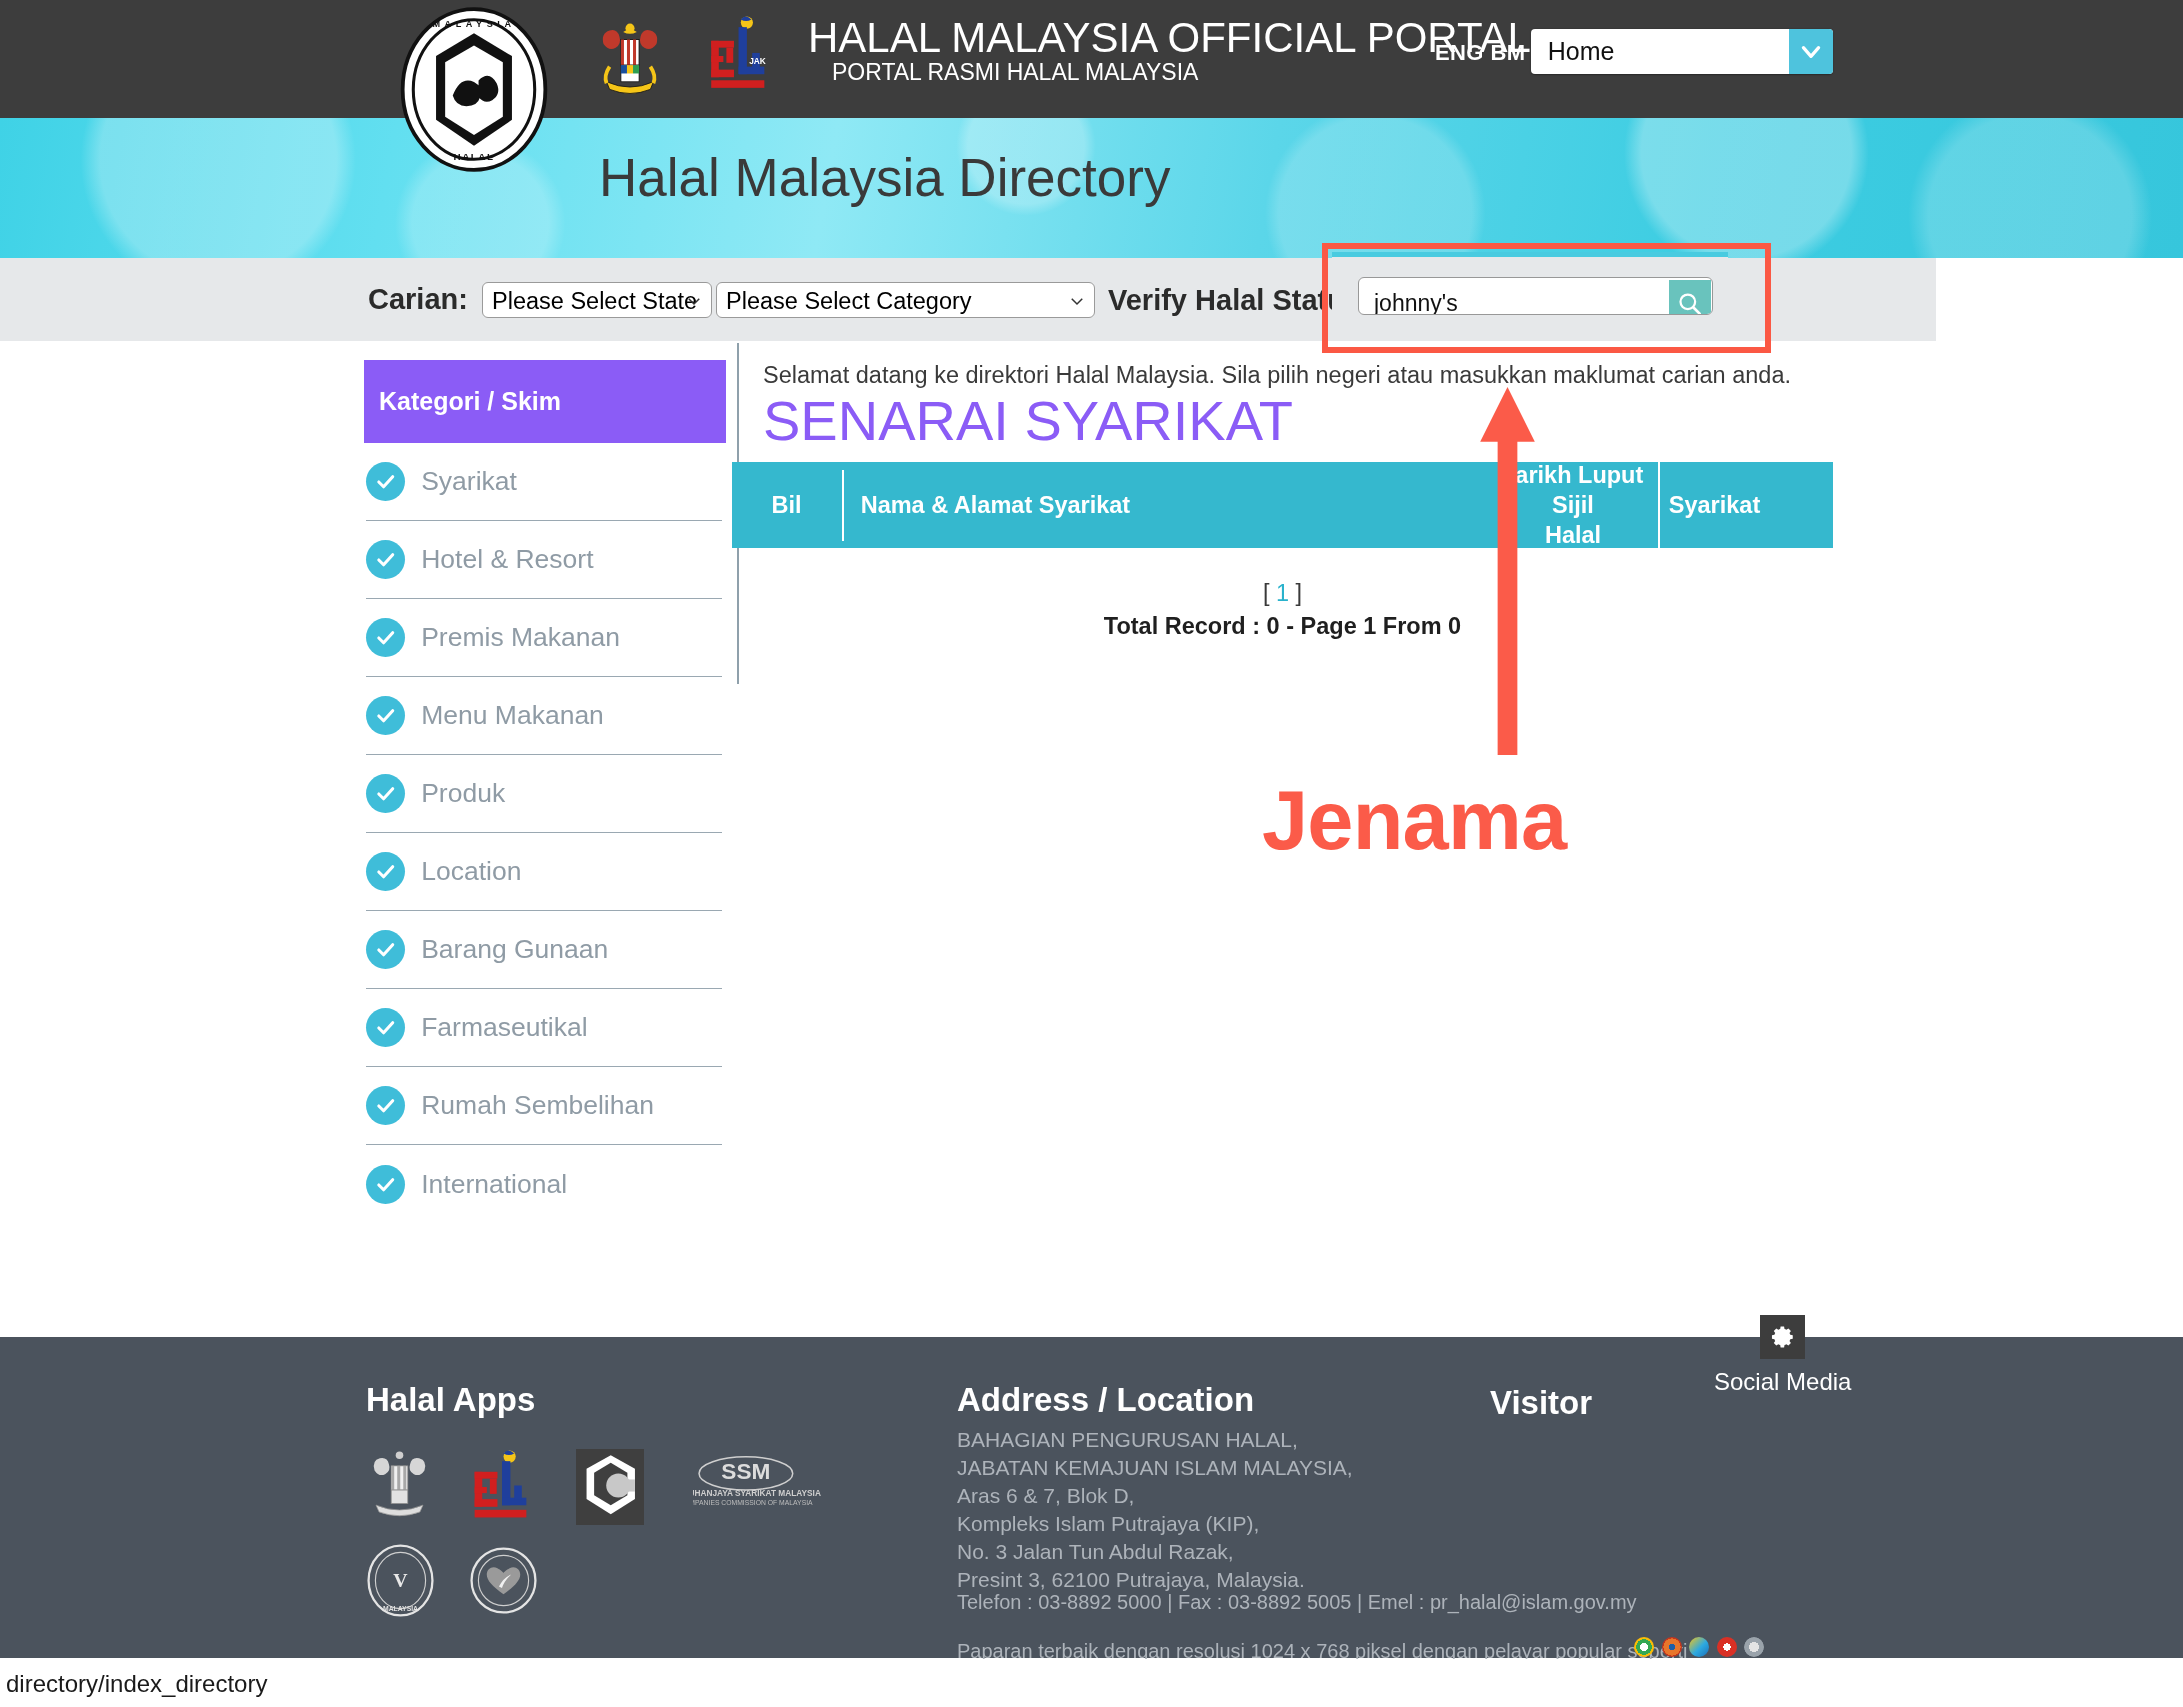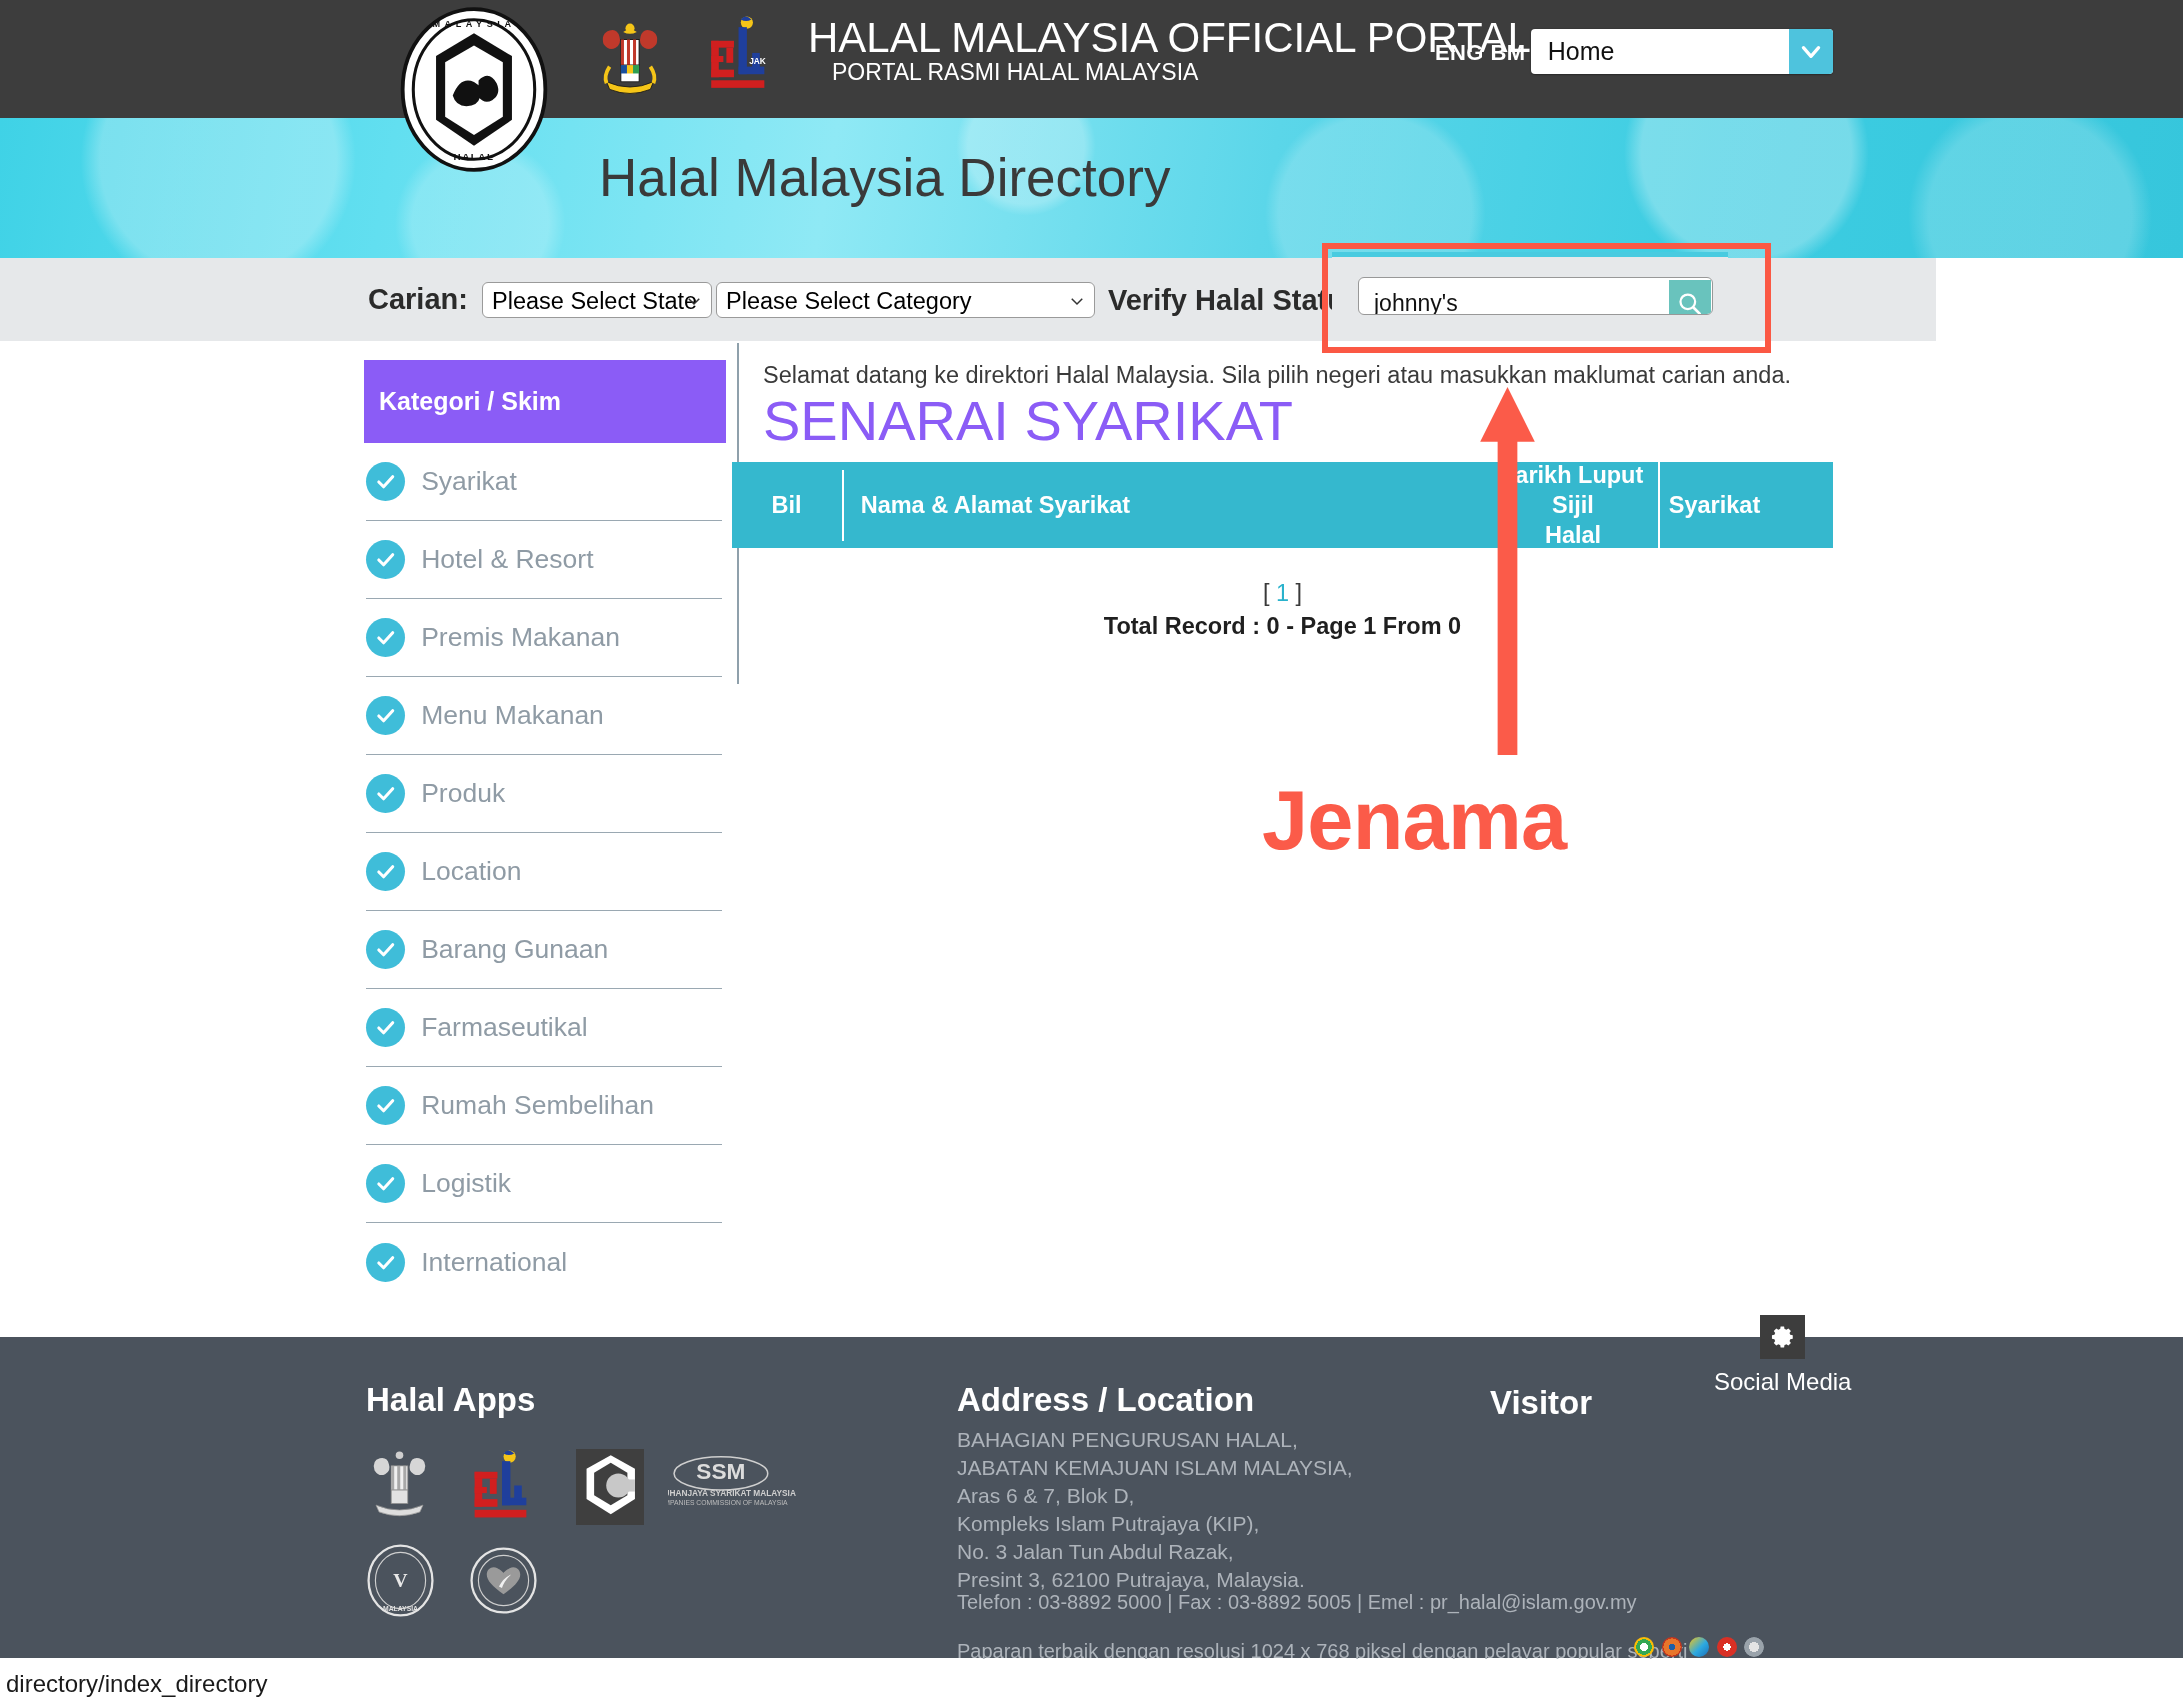--- a/index.html
+++ b/index.html
@@ -472,28 +472,20 @@
         </svg>
       </span>
     <span class="cat-label">Rumah Sembelihan</span>
   </div>
   <div class="cat-item">
     <span class="cat-check">
         <svg viewBox="0 0 24 24">
           <path d="M5 12.5 L10 17.5 L19.5 7" stroke="#ffffff" stroke-width="3.2" fill="none" stroke-linecap="round" stroke-linejoin="round"></path>
         </svg>
       </span>
-    <span class="cat-label">Logistik</span>
-  </div>
-  <div class="cat-item">
-    <span class="cat-check">
-        <svg viewBox="0 0 24 24">
-          <path d="M5 12.5 L10 17.5 L19.5 7" stroke="#ffffff" stroke-width="3.2" fill="none" stroke-linecap="round" stroke-linejoin="round"></path>
-        </svg>
-      </span>
     <span class="cat-label">International</span>
   </div>
 </div>
 
 <div class="intro">Selamat datang ke direktori Halal Malaysia. Sila pilih negeri atau masukkan maklumat carian anda.</div>
 <div class="page-heading">SENARAI SYARIKAT</div>
 
 <div class="tbl-head">
   <div class="th th-bil">Bil</div>
   <div class="th th-nama">Nama &amp; Alamat Syarikat</div>
@@ -560,21 +552,21 @@
     </svg>
   </div>
   <div class="applogo" style="left:212px;top:0;background:#3f3f3f;padding:3px;">
     <svg width="62" height="67" viewBox="0 0 82 88">
       <path d="M42 4 L74 22 L74 62 L42 82 L10 62 L10 22 Z" fill="#ffffff"></path>
       <path d="M42 14 L64 27 L64 57 L42 70 L20 57 L20 27 Z" fill="#3f3f3f"></path>
       <circle cx="52" cy="44" r="16" fill="#c8c8c8"></circle>
       <rect x="52" y="36" width="22" height="16" fill="#c8c8c8"></rect>
     </svg>
   </div>
-  <div class="applogo" style="left:304px;top:3px;">
+  <div class="applogo" style="left:329px;top:3px;">
     <svg width="136" height="61" viewBox="0 0 180 80">
       <ellipse cx="70" cy="28" rx="62" ry="22" fill="none" stroke="#cfcfcf" stroke-width="2"></ellipse>
       <text x="70" y="36" font-family="Liberation Sans, sans-serif" font-size="30" font-weight="bold" fill="#dcdcdc" text-anchor="middle">SSM</text>
       <text x="70" y="58" font-family="Liberation Sans, sans-serif" font-size="11" font-weight="bold" fill="#cfcfcf" text-anchor="middle">SURUHANJAYA SYARIKAT MALAYSIA</text>
       <text x="70" y="70" font-family="Liberation Sans, sans-serif" font-size="9" fill="#bdbdbd" text-anchor="middle">COMPANIES COMMISSION OF MALAYSIA</text>
     </svg>
   </div>
   <div class="applogo" style="left:3px;top:95px;">
     <svg width="67" height="73" viewBox="0 0 88 96">
       <ellipse cx="44" cy="48" rx="42" ry="46" fill="none" stroke="#e4e4e4" stroke-width="3"></ellipse>

